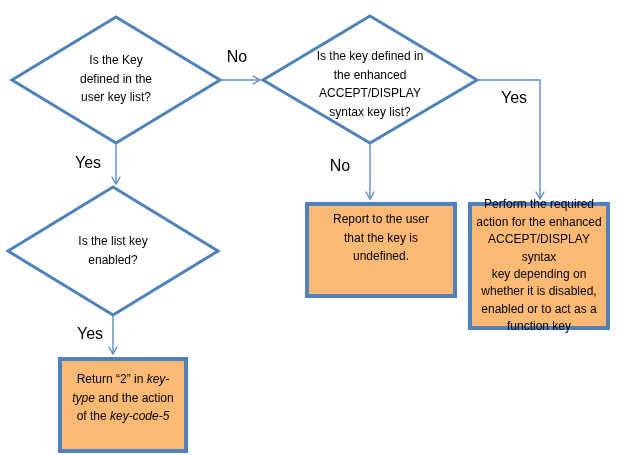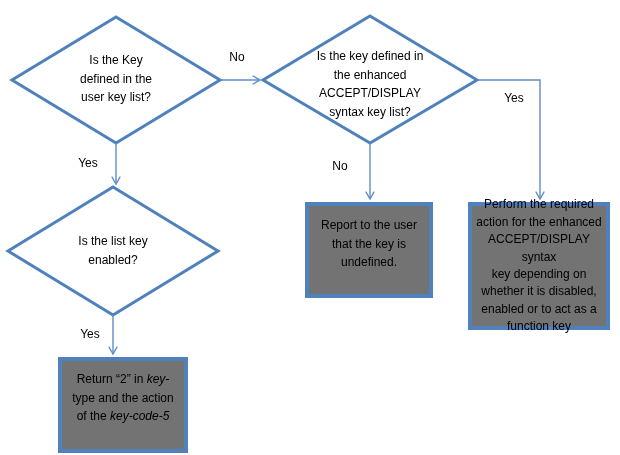--- a/index.html
+++ b/index.html
@@ -9,28 +9,28 @@
   }
   .canvas svg{position:absolute;left:0;top:0;}
   .shape-stroke{fill:#ffffff;stroke:#4f81bd;stroke-width:3;stroke-linejoin:miter;}
   .conn{fill:none;stroke:#5f8dc7;stroke-width:1.4;}
   .arrow{fill:none;stroke:#5f8dc7;stroke-width:1.4;stroke-linecap:round;}
   .txt{
     position:absolute;text-align:center;font-size:12px;line-height:18.5px;
     white-space:pre-line;
   }
   .edge-label{
-    position:absolute;width:40px;text-align:center;font-size:12px;line-height:14px;
+    position:absolute;width:40px;text-align:center;font-size:16px;line-height:14px;
   }
   .rect-node{
-    position:absolute;box-sizing:border-box;border:4px solid #4f81bd;background:#737373;
+    position:absolute;box-sizing:border-box;border:4px solid #4f81bd;background:#fdba74;
     text-align:center;font-size:12px;
   }
   .rect-node .inner{white-space:pre-line;line-height:18.5px;}
-  .rect-mid{left:305px;top:192px;width:128px;height:96px;padding-top:10px;}
+  .rect-mid{left:305px;top:192px;width:152px;height:96px;padding-top:4px;}
   .rect-right{
     left:468px;top:192px;width:142px;height:128px;
     display:flex;align-items:center;justify-content:center;
   }
   .rect-right .inner{line-height:17.4px;}
   .rect-bl{left:58px;top:347px;width:130px;height:96px;padding-top:9px;}
   .rect-bl .line{line-height:18.5px;}
   .d1-text{left:36px;top:41px;width:160px;}
   .d2-text{left:290px;top:37px;width:160px;}
   .d3-text{left:33px;top:222px;width:160px;}
@@ -94,17 +94,17 @@
 action for the enhanced
 ACCEPT/DISPLAY syntax
 key depending on
 whether it is disabled,
 enabled or to act as a
 function key</div>
   </div>
 
   <div class="rect-node rect-bl">
     <div class="line"><span>Return “2” in </span><span style="font-style: italic; text-align: right;">key-</span></div>
-    <div class="line"><span style="">type</span><span> and the action</span></div>
+    <div class="line"><span style="font-style: italic;">type</span><span> and the action</span></div>
     <div class="line"><span>of the </span><span style="font-style: italic;">key-code-5</span></div>
   </div>
 
 </div>
 
 </body></html>

